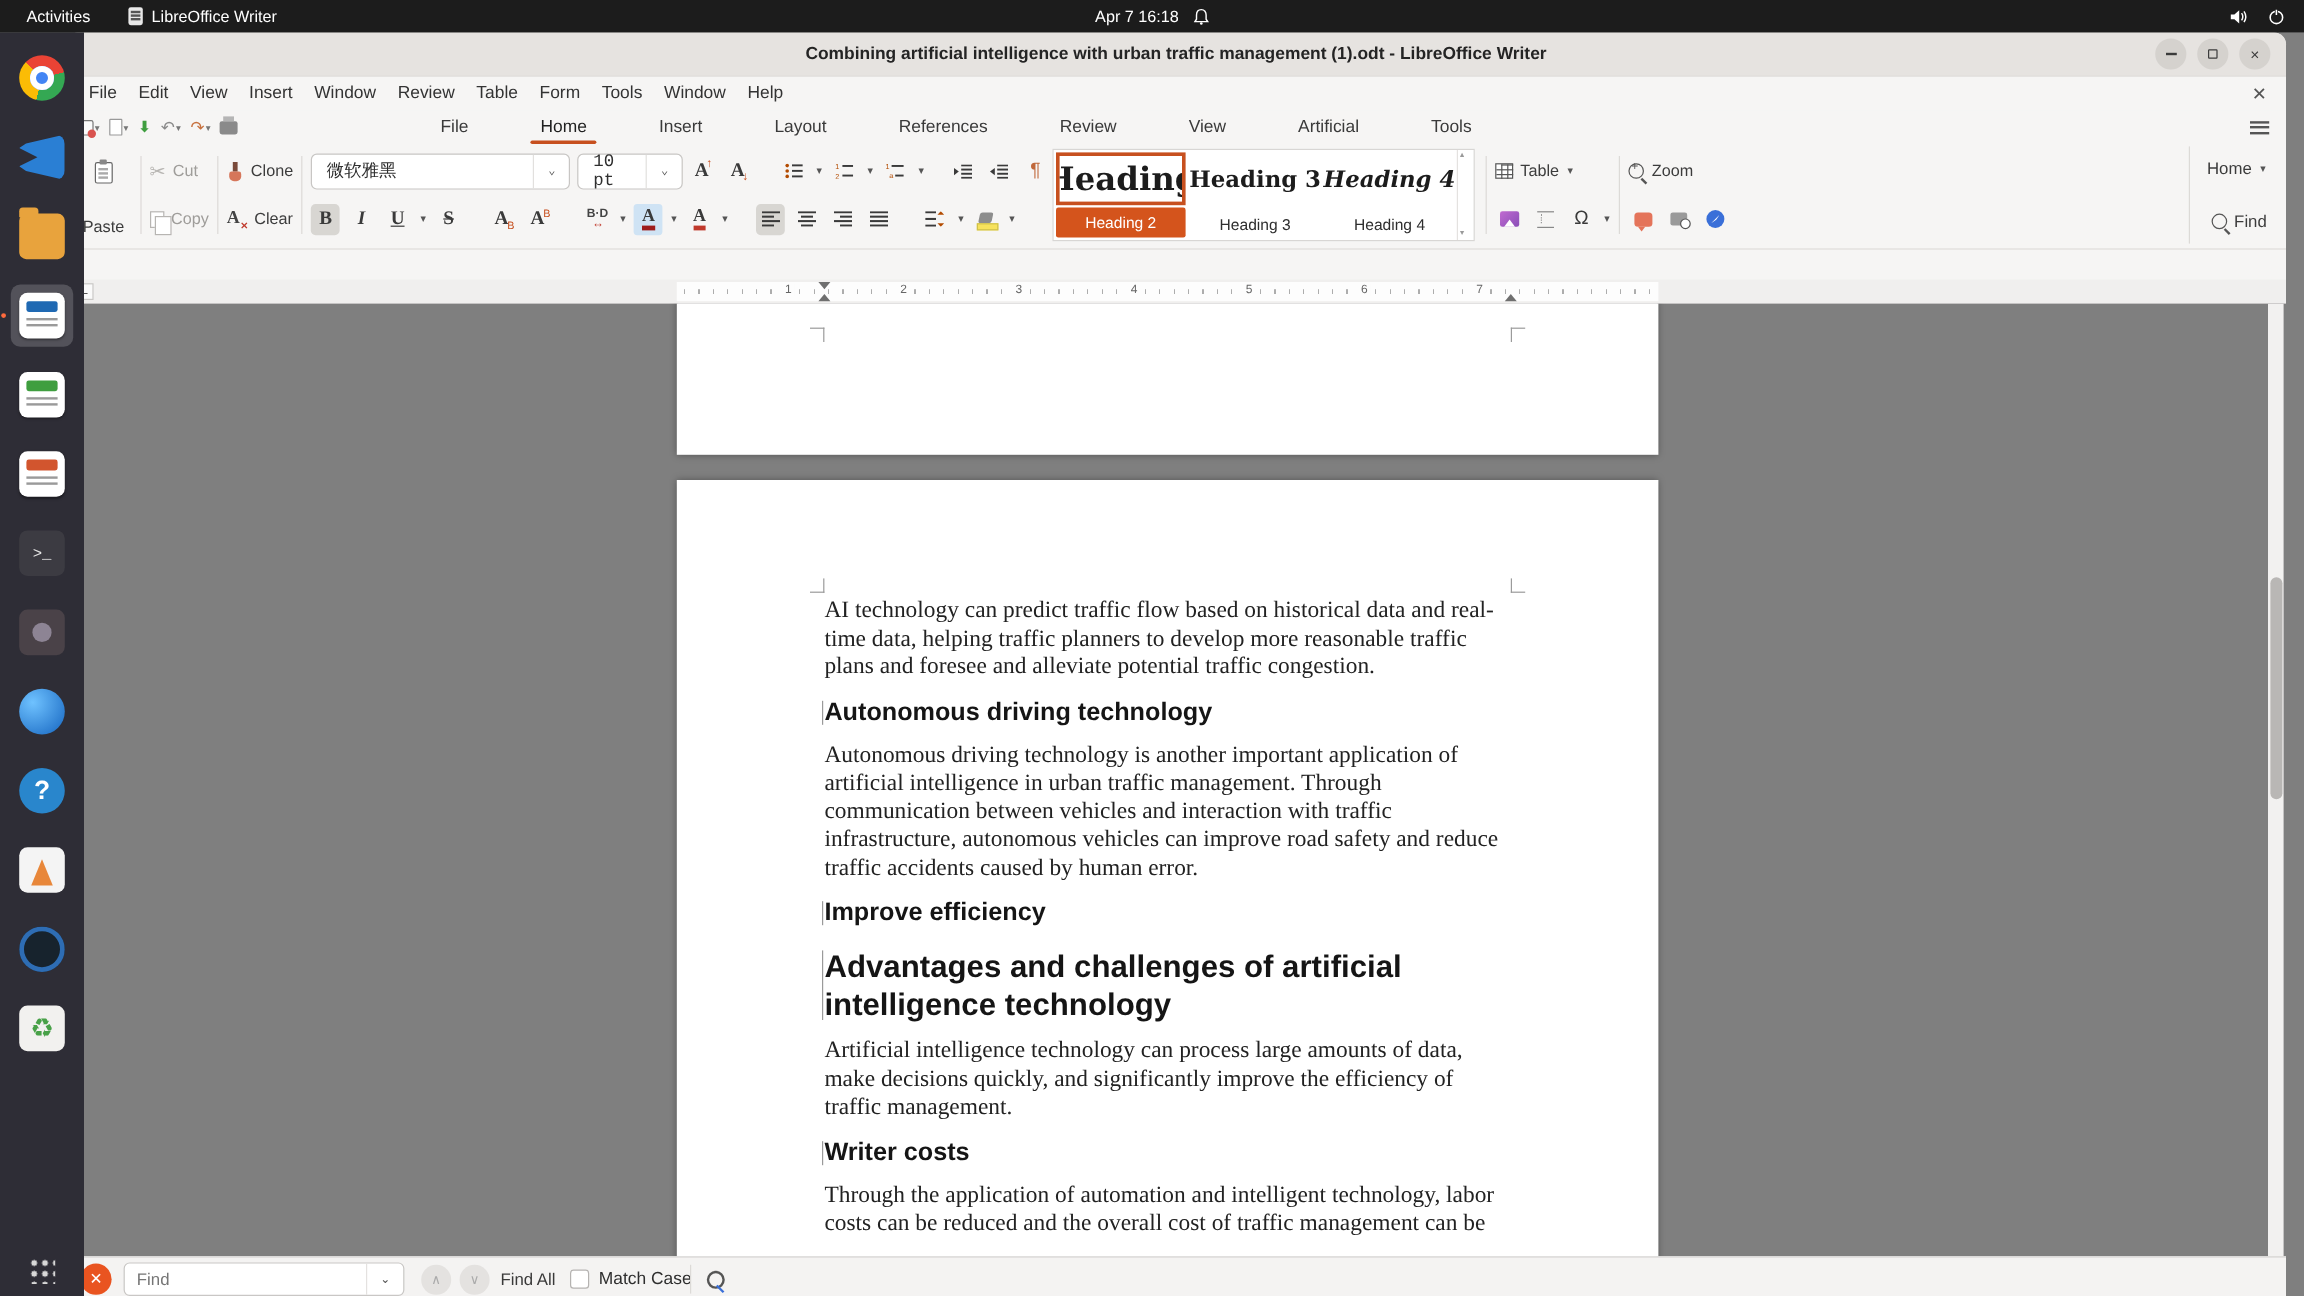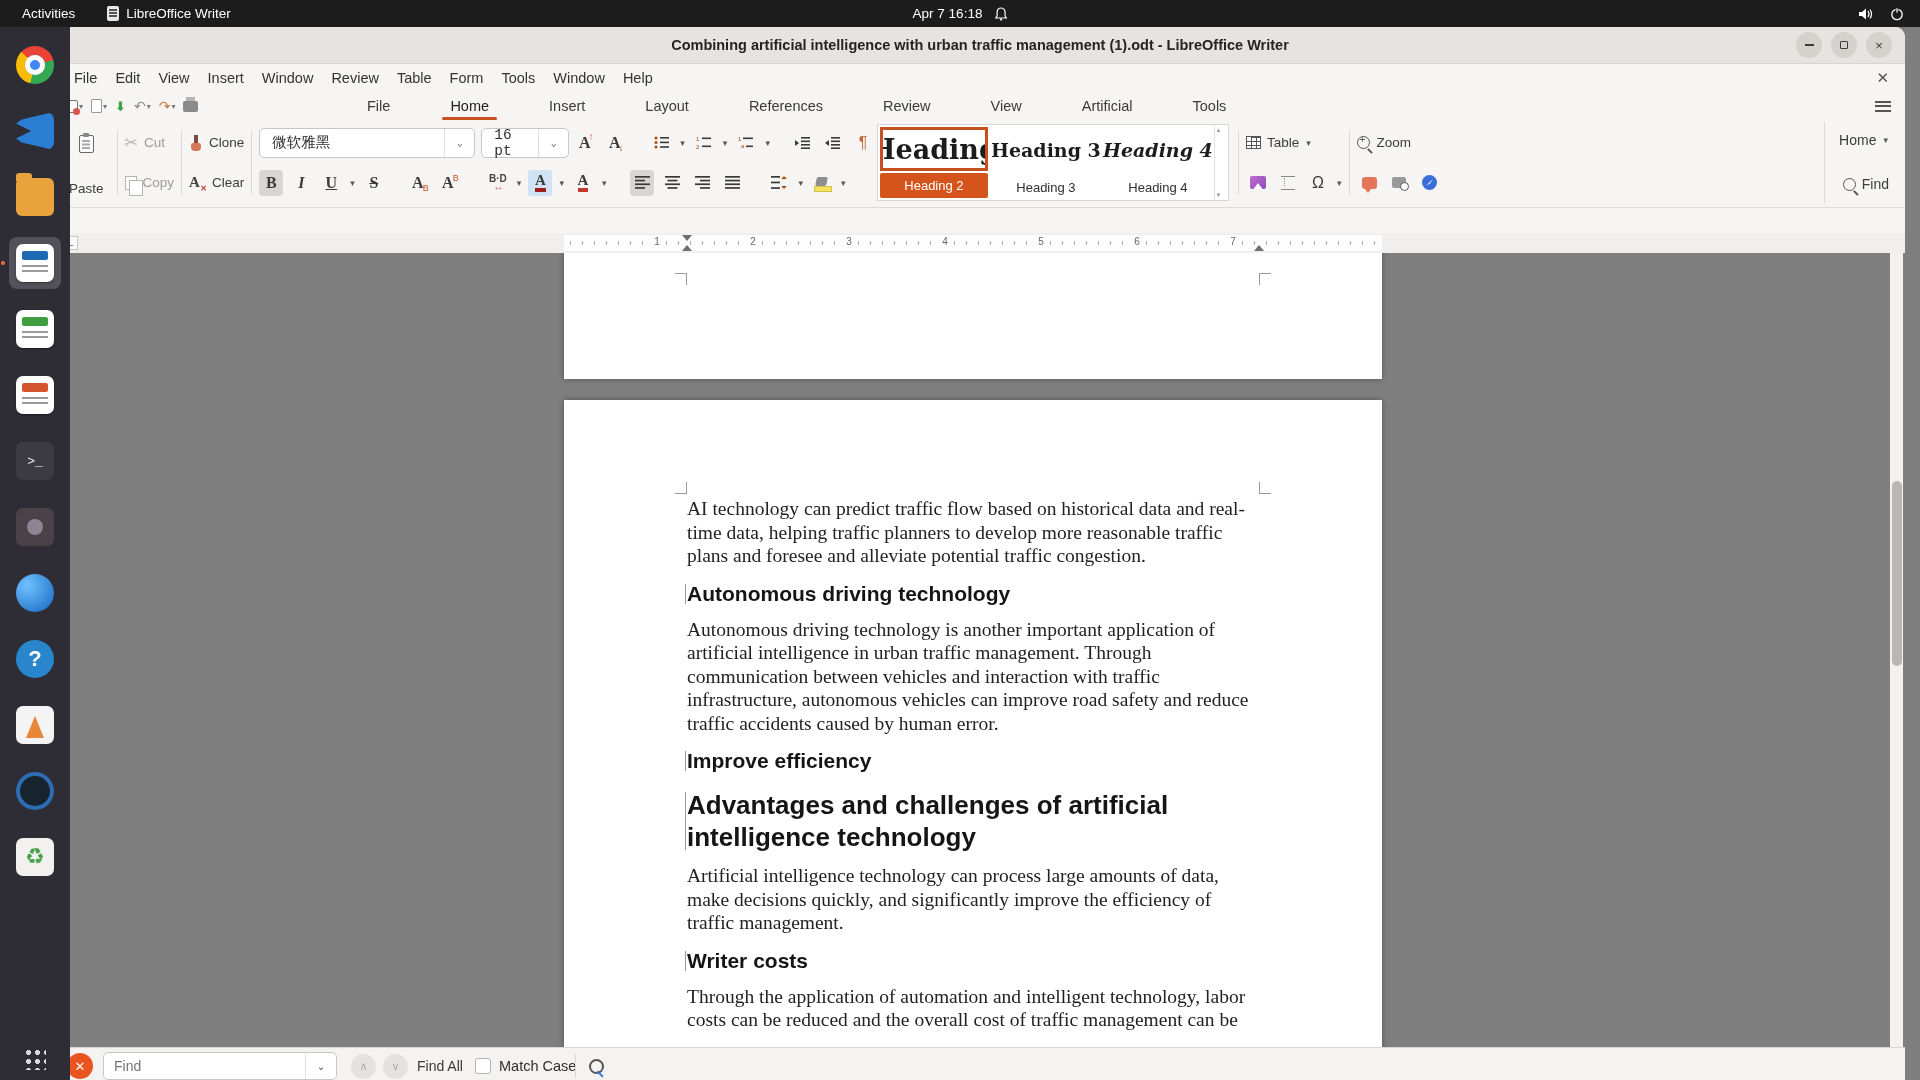--- a/index.html
+++ b/index.html
@@ -363,21 +363,21 @@
       </div>
       <div class="vsep"></div>
 
       <div class="tcol" style="flex:0 0 auto">
         <div class="trow">
           <span class="combo" style="width:216px">
             <span class="cval">微软雅黑</span>
             <span class="cbtn">⌄</span>
           </span>
           <span class="combo" style="width:88px">
-            <span class="cval">16 pt</span>
+            <span class="cval">10 pt</span>
             <span class="cbtn">⌄</span>
           </span>
           <span class="fbtn">
               <span class="bA">A</span>
               <span style="color:#c7501f;font-size:10px;position:relative;top:-6px;left:-2px">↑</span>
             </span>
           <span class="fbtn">
               <span class="bA">A</span>
               <span style="color:#c7501f;font-size:10px;position:relative;top:5px;left:-2px">↓</span>
             </span>

